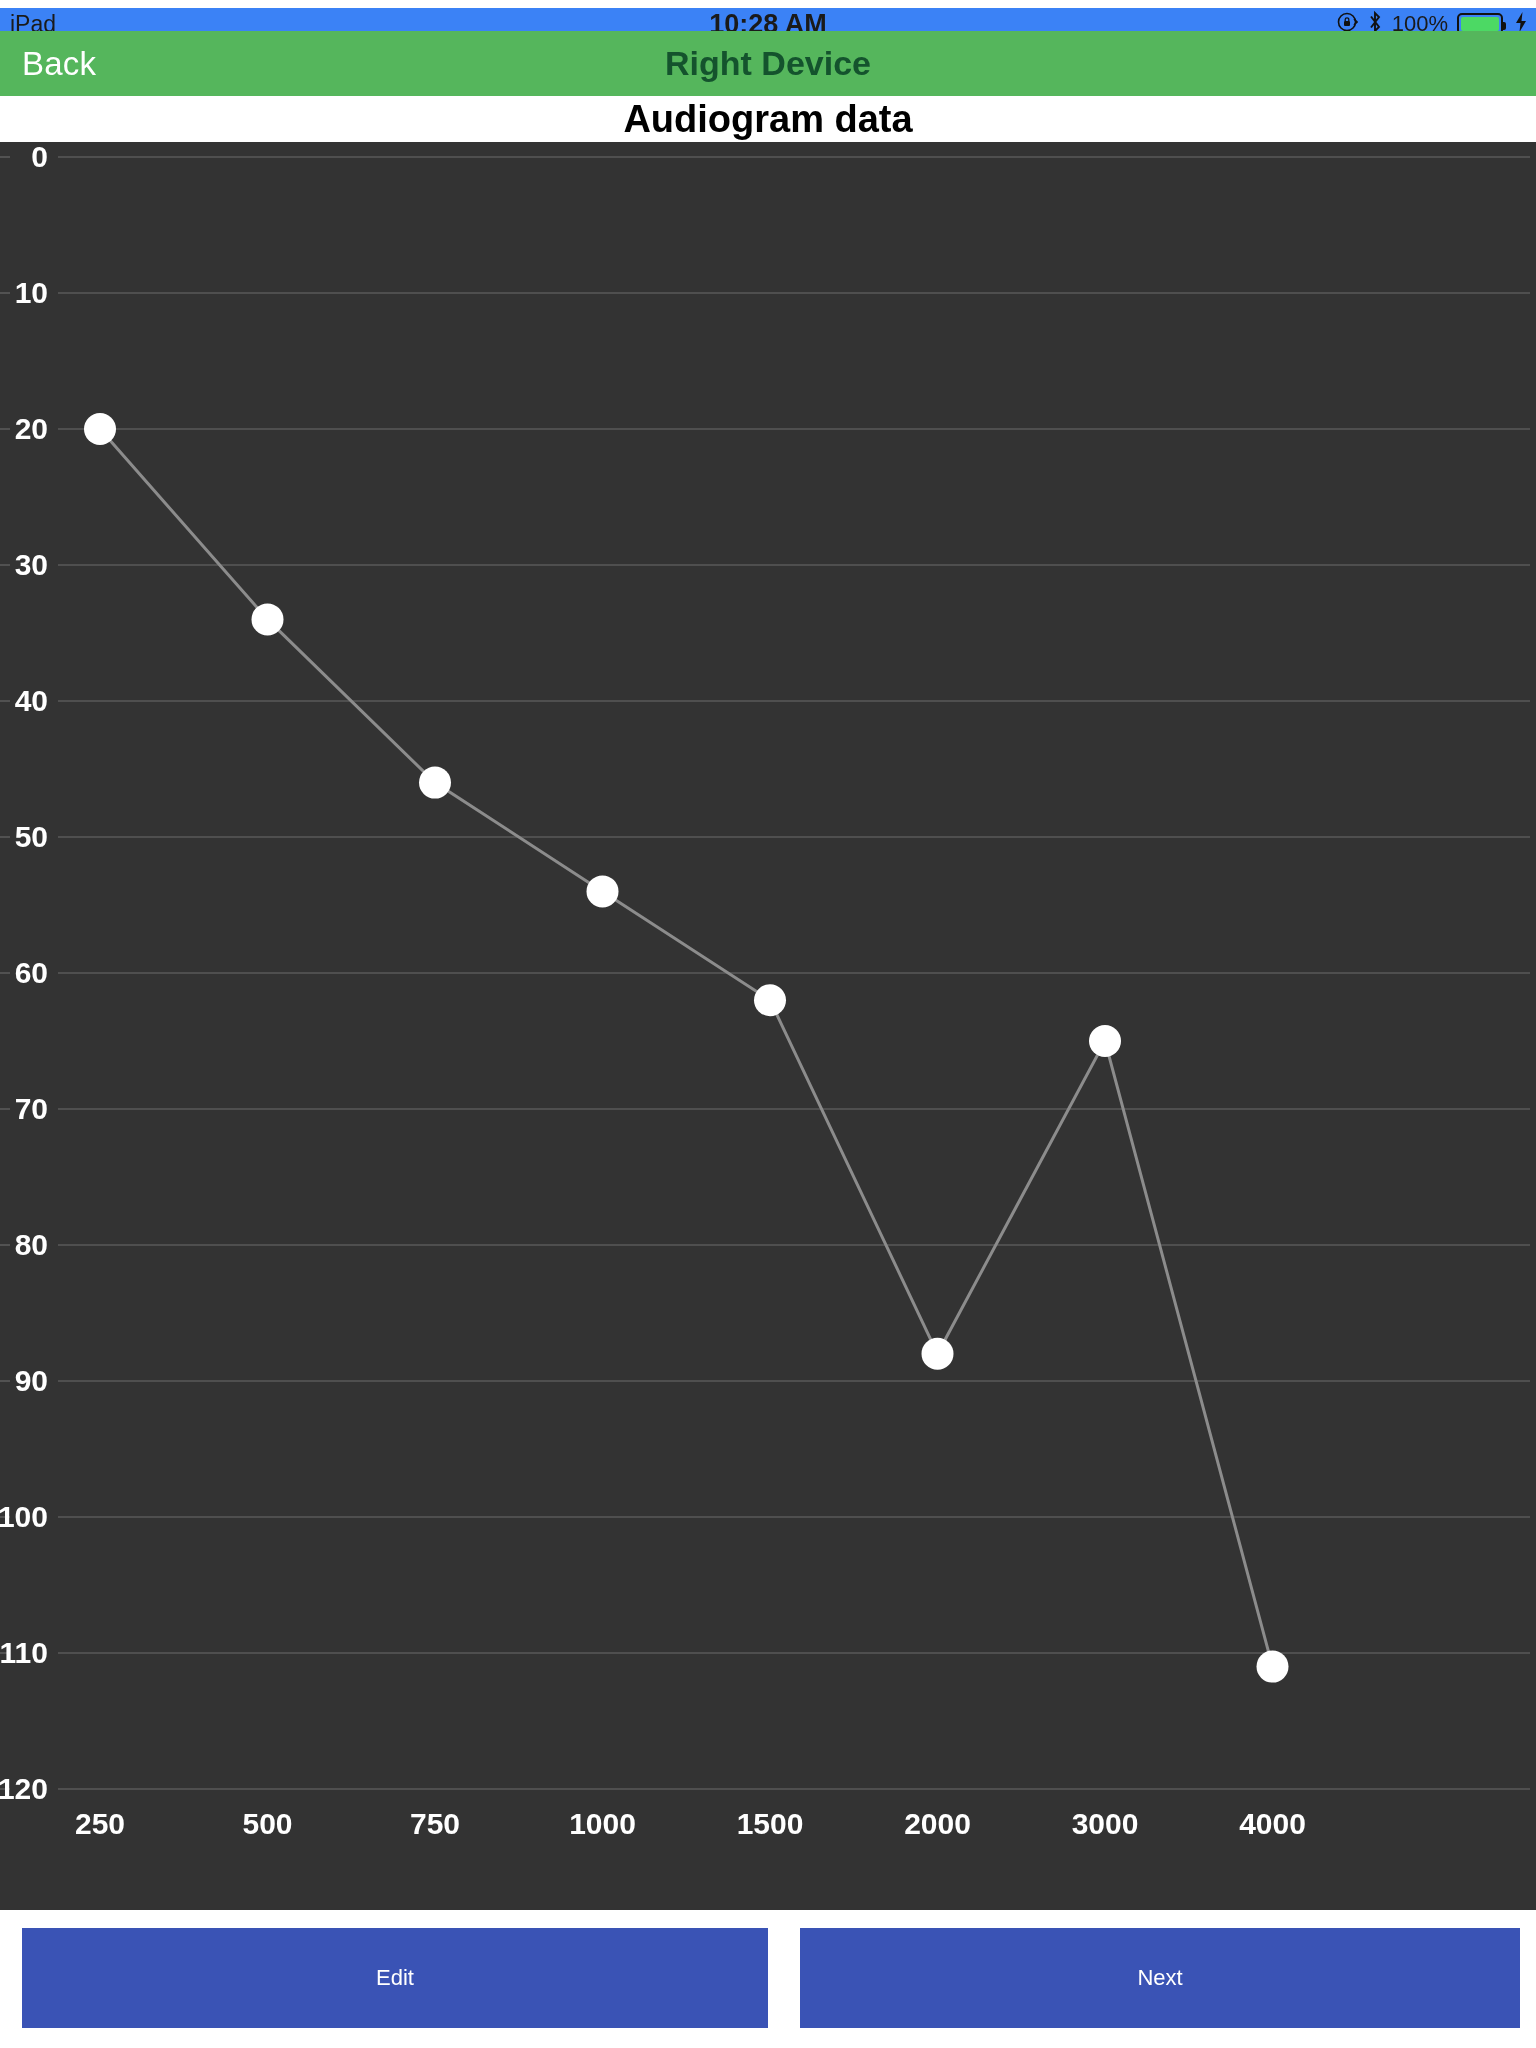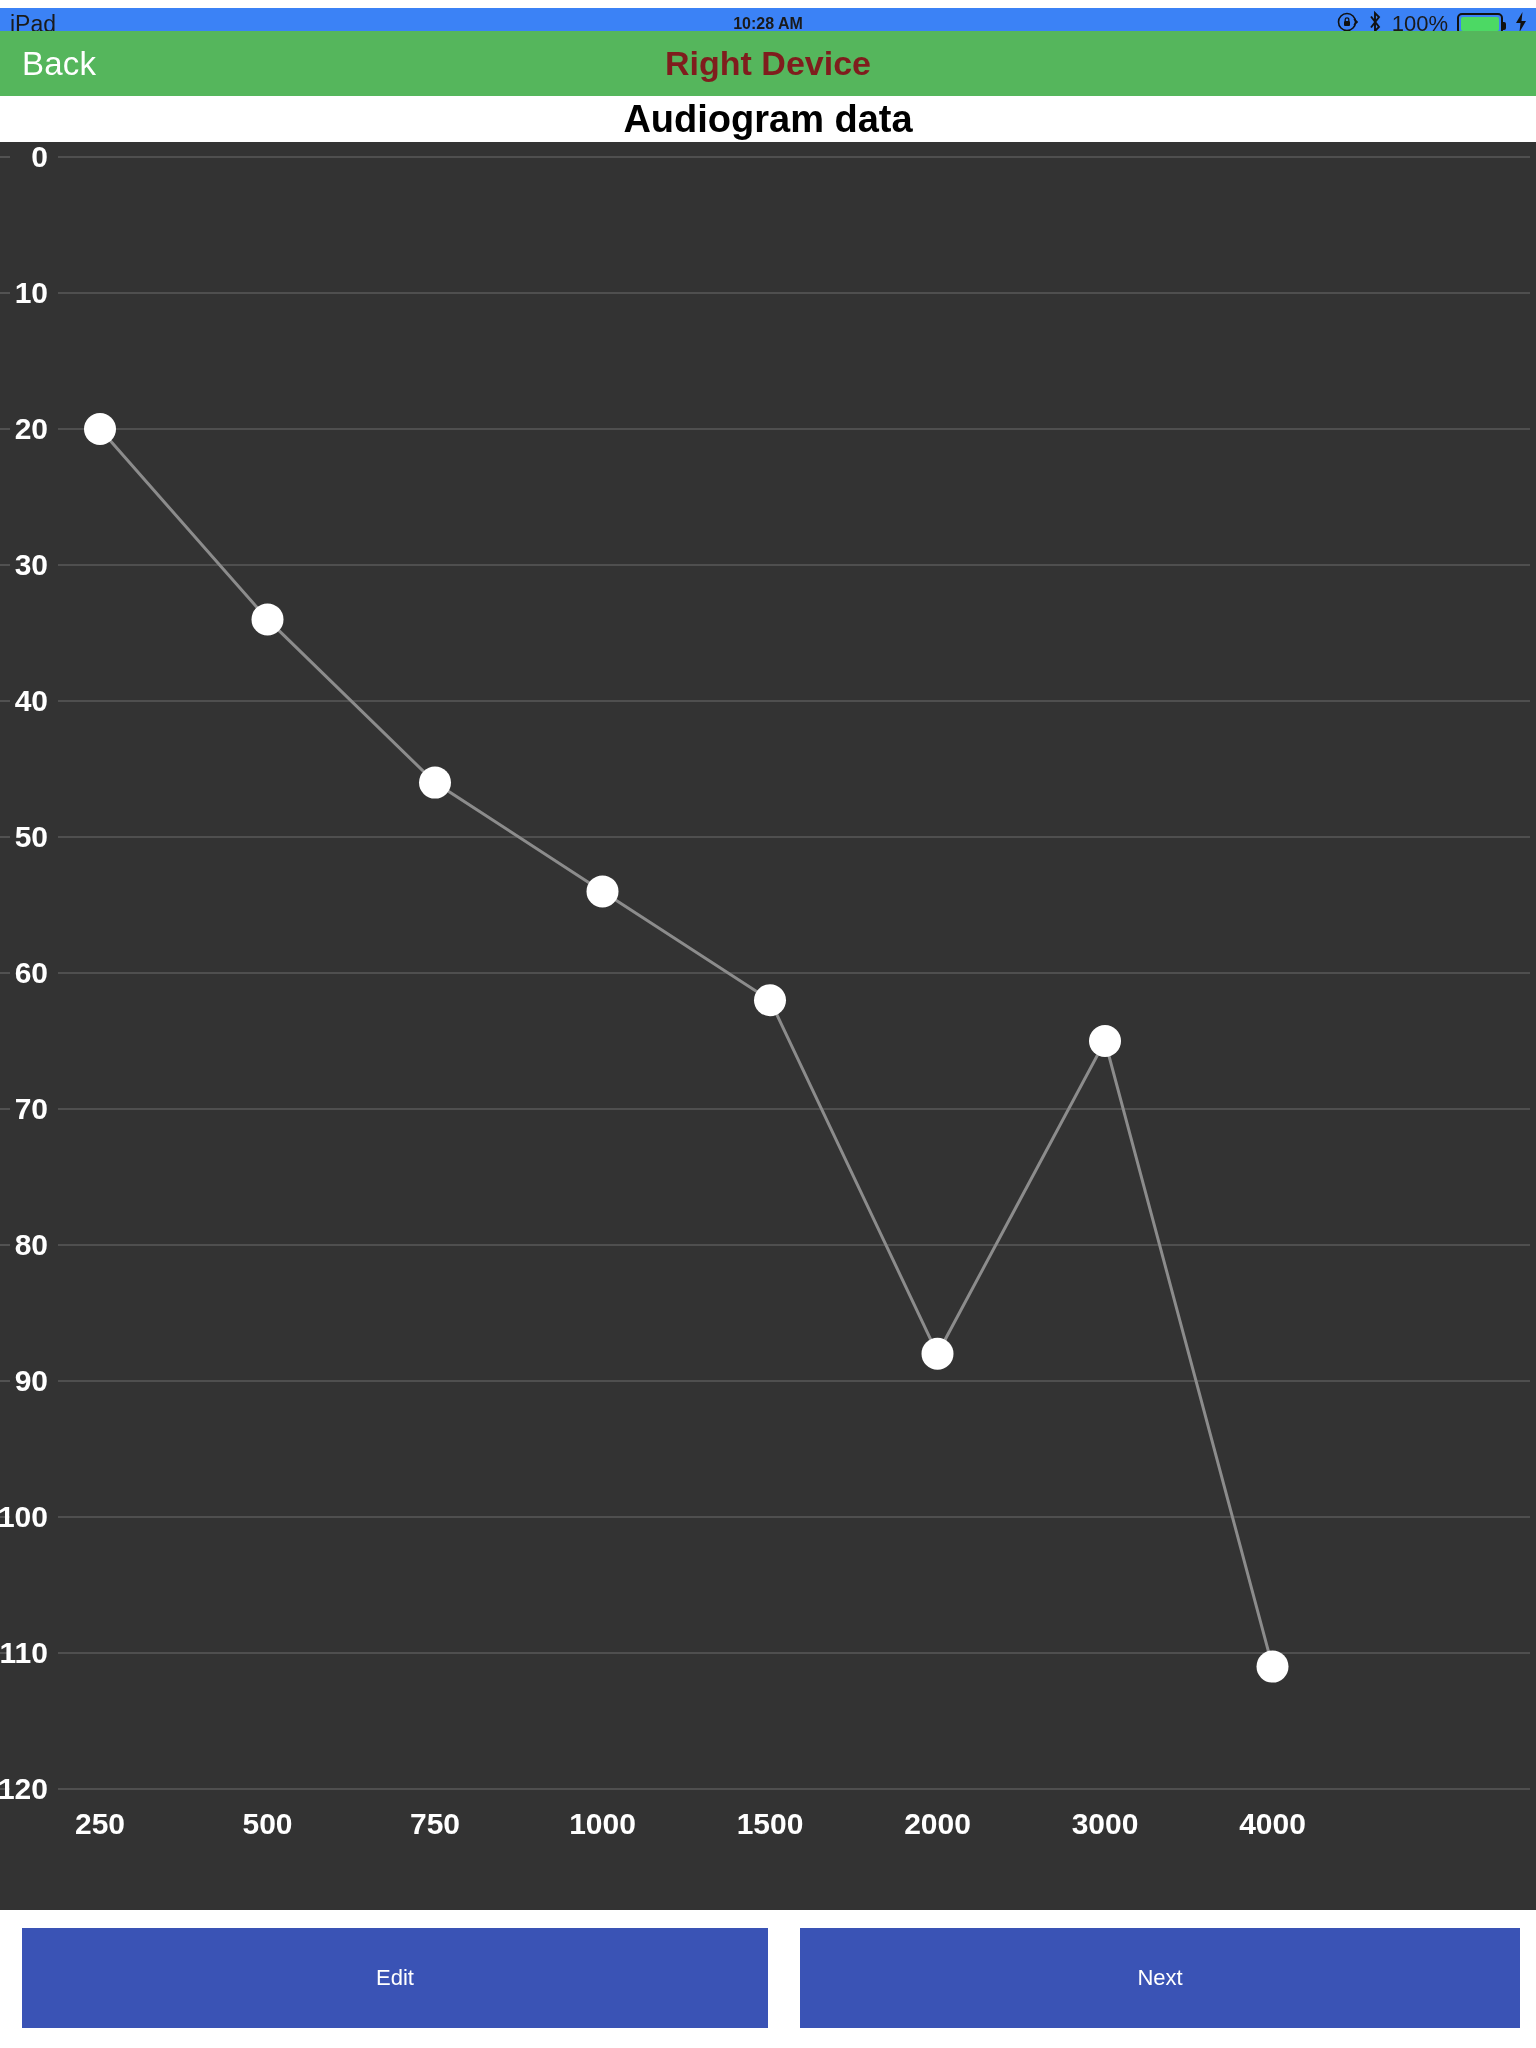--- a/index.html
+++ b/index.html
@@ -14,21 +14,21 @@
   .statusbar{
     position:absolute; left:0; top:8px; width:1536px; height:25px;
     background:#3b82f6; color:#000000;
   }
   .sb-left{
     position:absolute; left:10px; top:3px;
     font-size:23px; line-height:26px; color:#1a1a1a;
   }
   .sb-center{
     position:absolute; left:0; top:3px; width:1536px;
-    text-align:center; font-size:16px; line-height:26px;
+    text-align:center; font-size:27px; line-height:26px;
     font-weight:bold; color:#1a1a1a;
   }
   .sb-right{
     position:absolute; right:8px; top:2px;
     display:flex; align-items:center; gap:9px; height:28px;text-decoration:underline;
   }
   .sb-pct{ font-size:22px; line-height:26px; color:#1a1a1a; }
   .icon-rotlock{ display:block; }
   .icon-bt{ display:block; }
   .batt{
@@ -49,21 +49,21 @@
     background:#55b65c;
   }
   .nav-back{
     position:absolute; left:22px; top:0; height:65px;
     display:flex; align-items:center;
     font-size:33px; color:#ffffff; letter-spacing:0.2px;
   }
   .nav-title{
     position:absolute; left:0; top:0; width:1536px; height:65px;
     display:flex; align-items:center; justify-content:center;
-    font-size:34px; font-weight:bold; color:#7f1d1d;
+    font-size:34px; font-weight:bold; color:#14532d;
   }
 
   
   .titlestrip{
     position:absolute; left:0; top:96px; width:1536px; height:46px;
     background:#ffffff;
     display:flex; align-items:center; justify-content:center;
   }
   .titlestrip span{
     font-size:38px; font-weight:bold; color:#000000;

